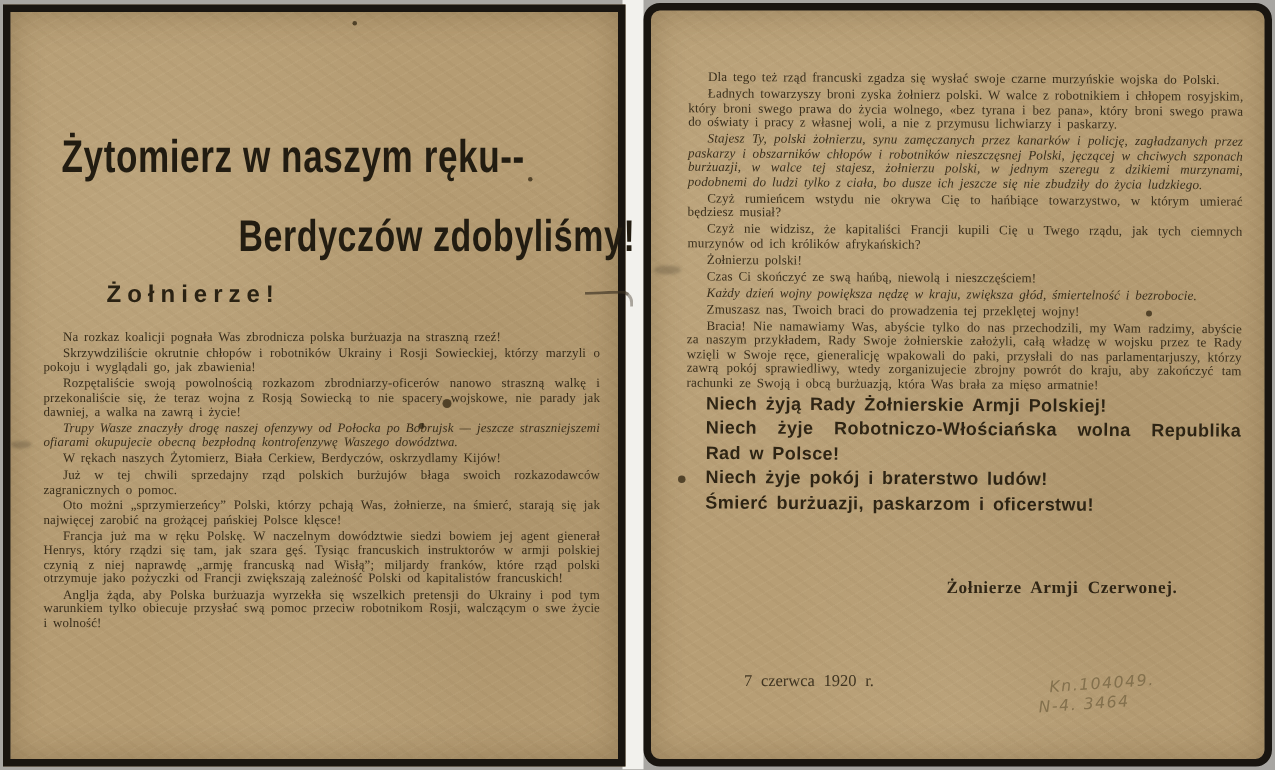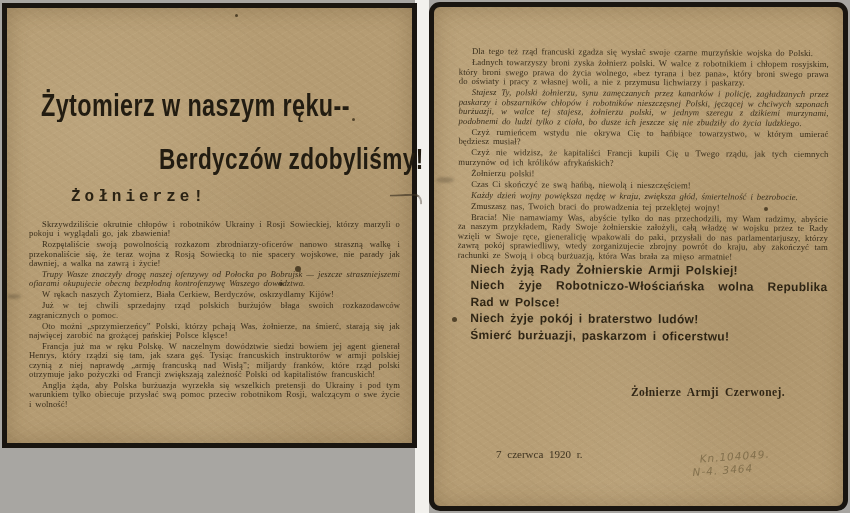--- a/index.html
+++ b/index.html
@@ -18,39 +18,39 @@
     box-sizing:border-box;
     background-color:#b59c73;
     background-image:
       radial-gradient(ellipse at 22% 28%, rgba(255,243,214,0.10), transparent 42%),
       radial-gradient(ellipse at 75% 65%, rgba(92,70,38,0.10), transparent 48%),
       radial-gradient(ellipse at 50% 90%, rgba(255,240,210,0.07), transparent 40%),
       repeating-linear-gradient(37deg, rgba(118,94,58,0.05) 0 2px, transparent 2px 7px),
       repeating-linear-gradient(-29deg, rgba(232,216,180,0.06) 0 1px, transparent 1px 6px);
     box-shadow: inset 0 0 22px rgba(75,55,25,0.30);
   }
-  .page-left{left:2px;top:3px;width:415px;height:445px;}
+  .page-left{left:2px;top:3px;width:415px;height:508px;}
   .page-right{left:429px;top:2px;width:419px;height:509px;background-color:#b79e75;border-radius:11px;}
 
   .ink{color:rgba(46,36,20,0.92);}
 
   
   .headline{
     position:absolute;
     font-family:"Liberation Sans", sans-serif;
     font-weight:bold;color:#221c11;
     font-size:30px;white-space:nowrap;
     transform:scale(0.78,1.02);transform-origin:left top;
     letter-spacing:0.5px;
   }
   .hl1{top:80px;left:34px;}
   .hl2{top:134px;left:152px;font-size:29px;}
   .salutation{
     position:absolute;top:180px;left:64px;
-    font-family:Liberation Mono, monospace;
+    font-family:Liberation Sans, sans-serif;
     font-weight:bold;font-size:16px;letter-spacing:4px;color:#2a2213;
   }
   .body-left{
     position:absolute;top:212px;left:22px;right:12px;
     font-size:8.6px;line-height:9.4px;text-align:justify;
     word-spacing:1.6px;letter-spacing:0.1px;
   }
   .body-left p, .body-right p{margin:0 0 1.5px 0;text-indent:13px;}
 
   
@@ -104,20 +104,21 @@
 <body>
 
 <div class="gap-strip"></div>
 
 <div class="page page-left">
   <div class="headline hl1">Żytomierz w naszym ręku--</div>
   <div class="headline hl2">Berdyczów zdobyliśmy!</div>
   <div class="salutation">Żołnierze!</div>
 
   <div class="body-left ink">
+    <p>Na rozkaz koalicji pognała Was zbrodnicza polska burżuazja na straszną rzeź!</p>
     <p>Skrzywdziliście okrutnie chłopów i robotników Ukrainy i Rosji Sowieckiej, którzy marzyli o pokoju i wyglądali go, jak zbawienia!</p>
     <p>Rozpętaliście swoją powolnością rozkazom zbrodniarzy-oficerów nanowo straszną walkę i przekonaliście się, że teraz wojna z Rosją Sowiecką to nie spacery wojskowe, nie parady jak dawniej, a walka na zawrą i życie!</p>
     <p class="em">Trupy Wasze znaczyły drogę naszej ofenzywy od Połocka po Bobrujsk — jeszcze straszniejszemi ofiarami okupujecie obecną bezpłodną kontrofenzywę Waszego dowództwa.</p>
     <p>W rękach naszych Żytomierz, Biała Cerkiew, Berdyczów, oskrzydlamy Kijów!</p>
     <p>Już w tej chwili sprzedajny rząd polskich burżujów błaga swoich rozkazodawców zagranicznych o pomoc.</p>
     <p>Oto możni „sprzymierzeńcy” Polski, którzy pchają Was, żołnierze, na śmierć, starają się jak najwięcej zarobić na grożącej pańskiej Polsce klęsce!</p>
     <p>Francja już ma w ręku Polskę. W naczelnym dowództwie siedzi bowiem jej agent gienerał Henrys, który rządzi się tam, jak szara gęś. Tysiąc francuskich instruktorów w armji polskiej czynią z niej naprawdę „armję francuską nad Wisłą”; miljardy franków, które rząd polski otrzymuje jako pożyczki od Francji zwiększają zależność Polski od kapitalistów francuskich!</p>
     <p>Anglja żąda, aby Polska burżuazja wyrzekła się wszelkich pretensji do Ukrainy i pod tym warunkiem tylko obiecuje przysłać swą pomoc przeciw robotnikom Rosji, walczącym o swe życie i wolność!</p>
   </div>
 

